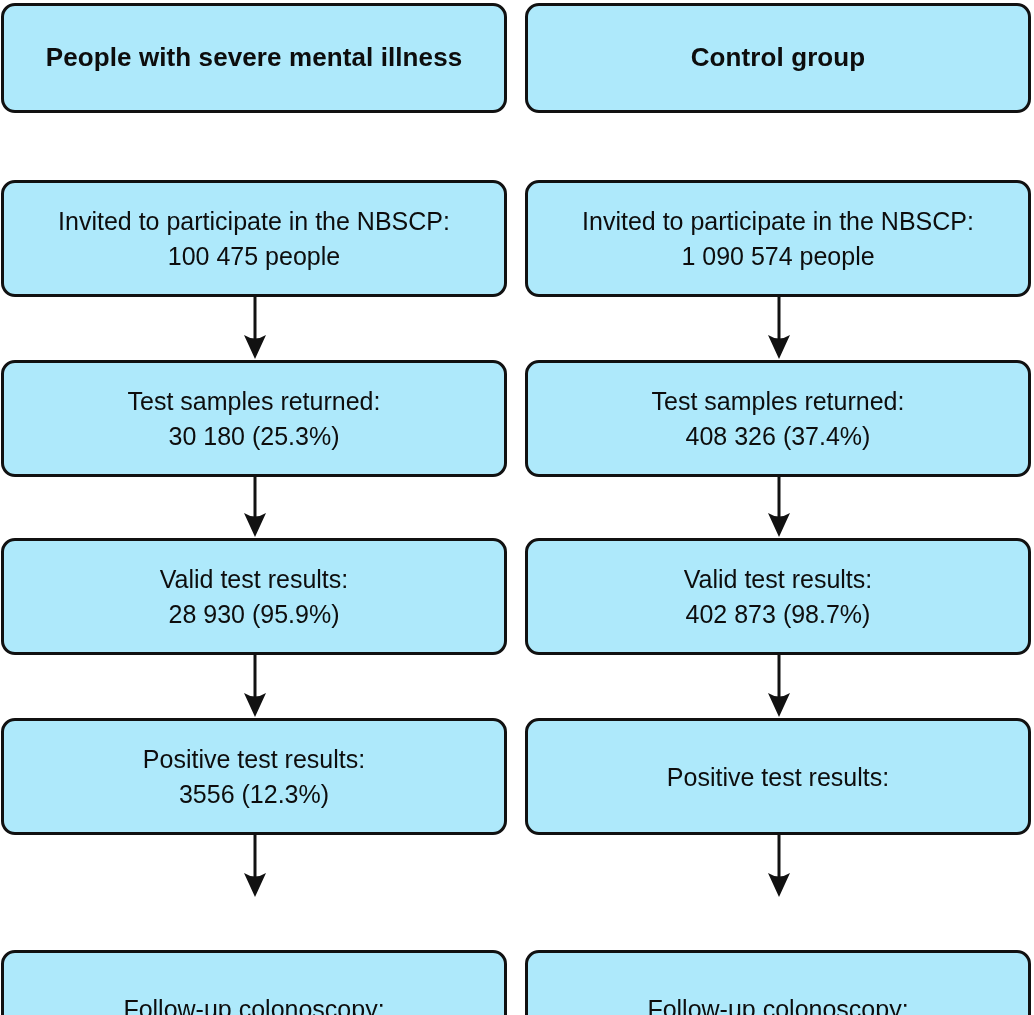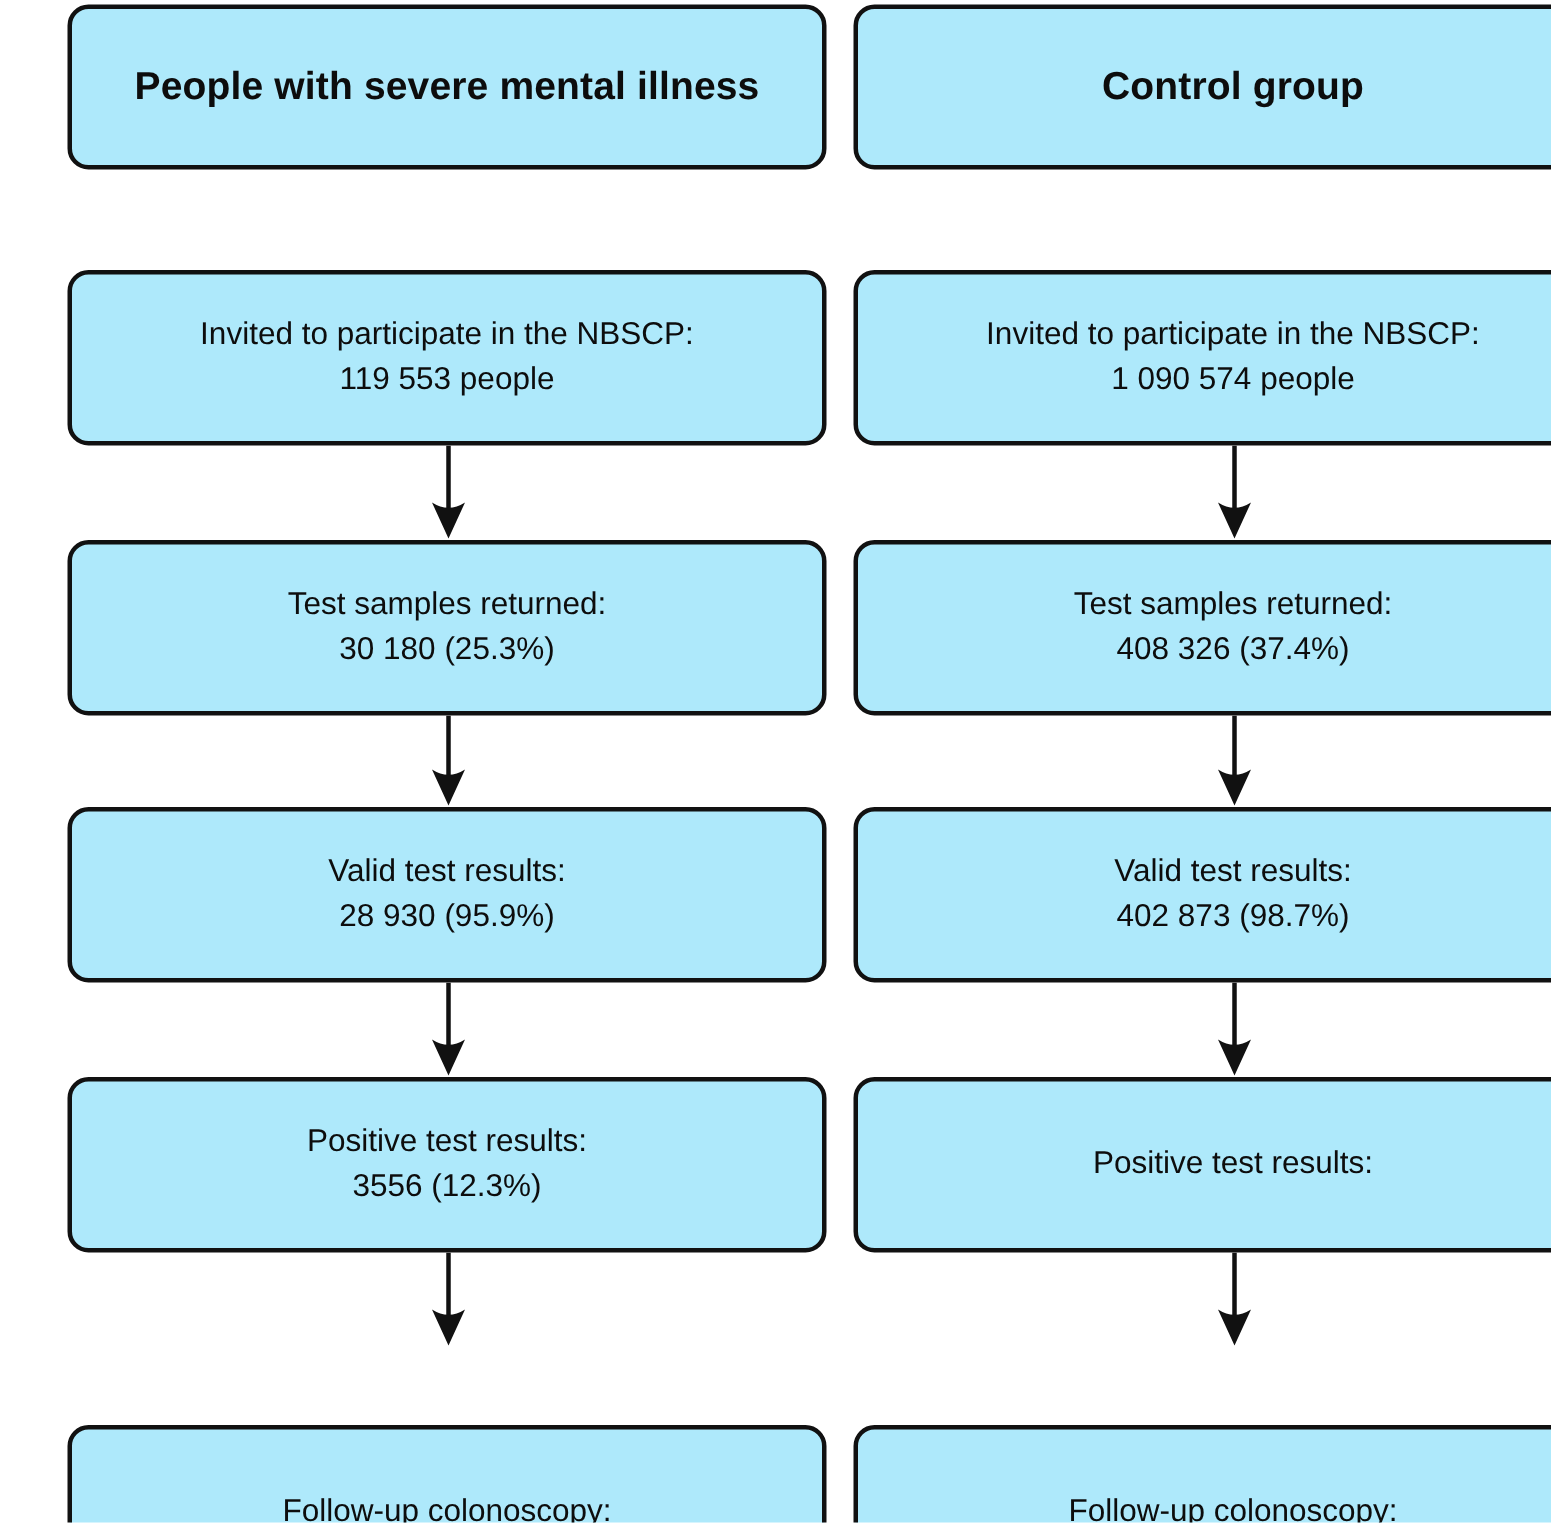--- a/index.html
+++ b/index.html
@@ -19,21 +19,20 @@
     position: relative;
     width: 1034px;
     height: 1015px;
   }
 
   .column {
     position: absolute;
     top: 0;
     width: 510px;
     height: 1015px;
-    margin-left: 44px;
   }
   .column.left  { left: 0px; }
   .column.right { left: 524px; }
 
   
   .node {
     position: absolute;
     left: 1px;
     width: 506px;
     box-sizing: border-box;
@@ -51,21 +50,21 @@
   .node.header {
     top: 3px;
     height: 110px;
     font-size: 26px;
     font-weight: bold;
     letter-spacing: 0.1px;
   }
 
   .node.step {
     height: 117px;
-    font-size: 21px;
+    font-size: 25px;
     font-weight: normal;
   }
 
   .node.step .line1,
   .node.step .line2 {
     display: block;
     white-space: nowrap;
   }
   .node.step .line2 { margin-top: 3px; }
 
@@ -96,21 +95,21 @@
 <div id="flowchart">
 
   <div class="column left">
 
     <div class="node header">
       <span>People with severe mental illness</span>
     </div>
 
     <div class="node step row-0">
       <span class="line1">Invited to participate in the NBSCP:</span>
-      <span class="line2">119 553 people</span>
+      <span class="line2">100 475 people</span>
     </div>
 
     <div class="connector conn-0">
       <svg viewBox="0 0 34 63" preserveAspectRatio="none" aria-hidden="true">
         <line x1="17" y1="0" x2="17" y2="46" stroke="#111111" stroke-width="3"></line>
         <path d="M17 62 L6 38 Q17 45 28 38 Z" fill="#111111"></path>
       </svg>
     </div>
 
     <div class="node step row-1">

